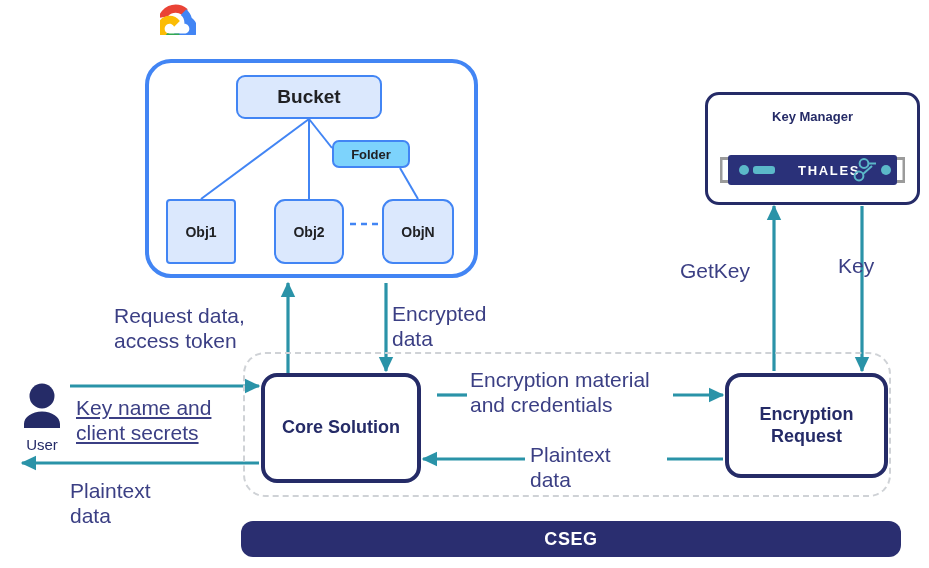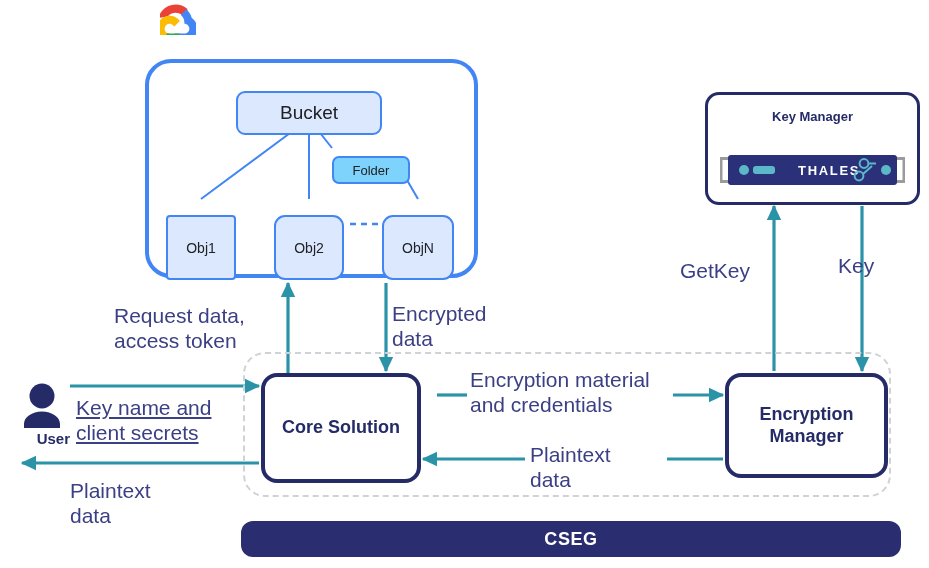--- a/index.html
+++ b/index.html
@@ -46,22 +46,21 @@
   }
   .gbox {
     background: #dbe8fd;
     border: 2px solid #4285f4;
     border-radius: 9px;
     box-sizing: border-box;
     display: flex;
     align-items: center;
     justify-content: center;
     color: #202124;
-    font-weight: normal;
-    margin-top: 16px;
+    font-weight: bold;
   }
   #bucket-box {
     left: 236px; top: 75px;
     width: 146px; height: 44px;
     font-size: 19px;
     border-radius: 9px;
   }
   #folder-box {
     left: 332px; top: 140px;
     width: 78px; height: 28px;
@@ -131,25 +130,25 @@
     color: #ffffff;
     font-size: 18px;
     font-weight: bold;
     letter-spacing: .6px;
   }
 
   
   #user-group { left: 14px; top: 382px; width: 56px; }
   #user-icon { display: block; width: 44px; height: 48px; margin: 0 auto; }
   #user-label {
-    text-align: right;
+    text-align: center;
     font-size: 15px;
-    font-weight: bold;
+    font-weight: normal;
     color: #252b67;
-    margin-top: 0;
+    margin-top: 6px;
   }
 
   
   .flabel {
     color: #3b3f84;
     font-size: 21px;
     line-height: 1.2;
     text-align: left;
     white-space: pre-line;
   }
@@ -241,21 +240,21 @@
         <line x1="143" y1="23" x2="152" y2="15"></line>
       </g>
       <circle cx="166" cy="19" r="5" fill="#5bb8c9"></circle>
     </svg>
   </div>
 
   <div id="dashed-group" class="abs"></div>
 
   <div id="core-solution-box" class="abs mainbox">Core Solution</div>
   <div id="encryption-client-box" class="abs mainbox" style="white-space: pre-line;">Encryption
-Manager</div>
+Request</div>
 
   <div id="user-group" class="abs">
     <svg id="user-icon" viewBox="0 0 44 48">
       <circle cx="22" cy="14" r="12.5" fill="#252b67"></circle>
       <path d="M22 29.5c-10 0-18 5.6-18 12.4V46h36v-4.1c0-6.8-8-12.4-18-12.4z" fill="#252b67"></path>
     </svg>
     <div id="user-label">User</div>
   </div>
 
   <div id="lbl-request" class="abs flabel">Request data,

